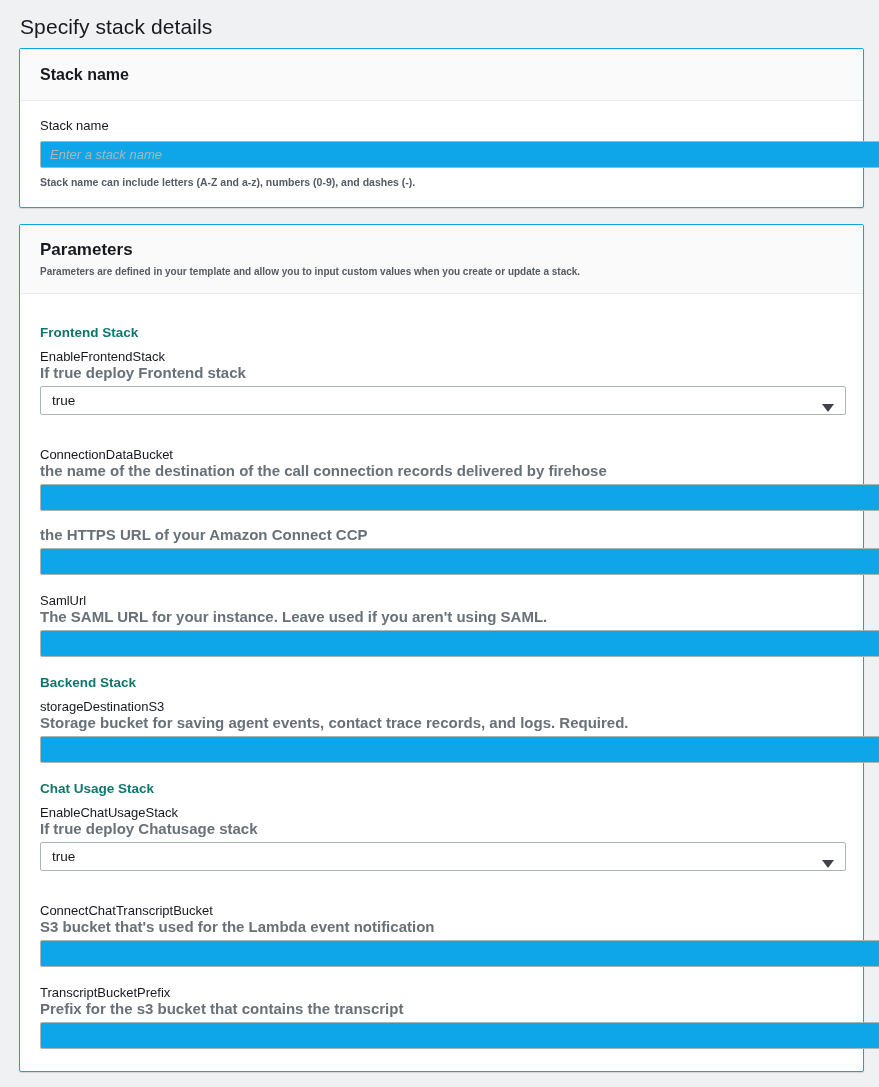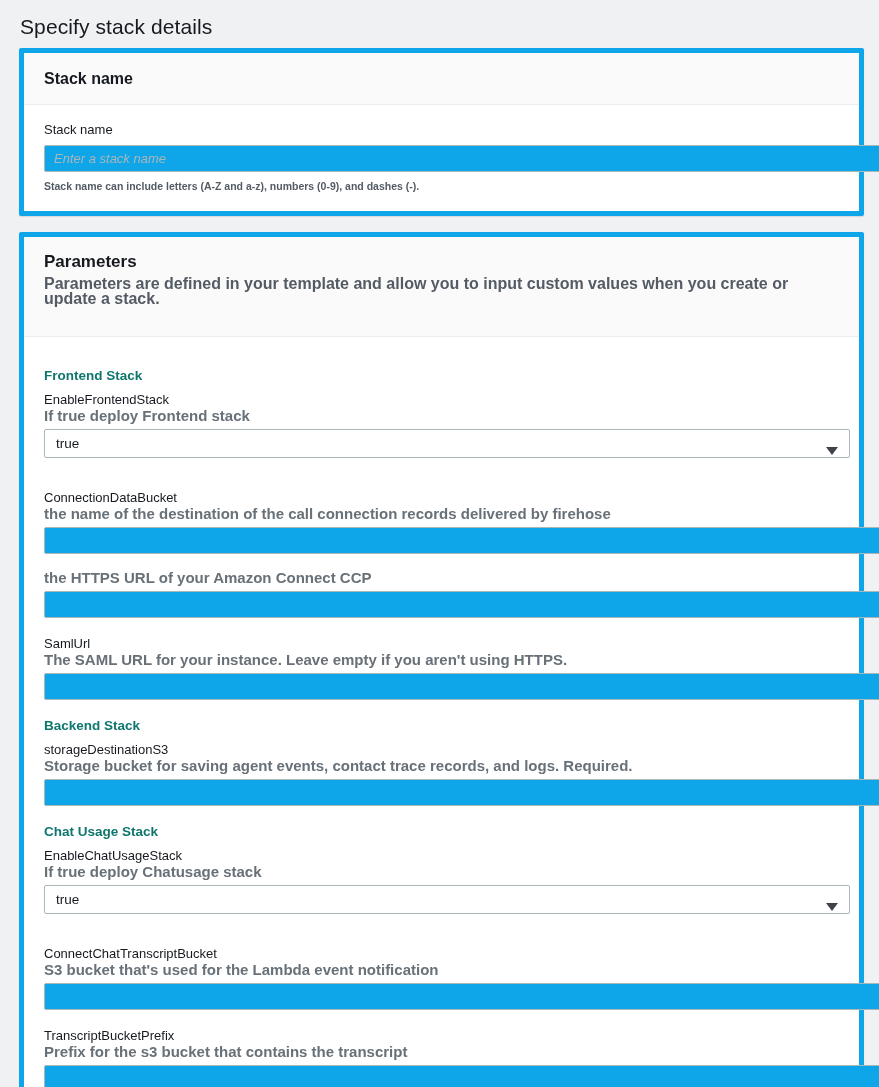--- a/index.html
+++ b/index.html
@@ -30,21 +30,21 @@
     color: #16191f;
     letter-spacing: 0.1px;
     padding: 10px 0 4px 1px;
     margin: 0;
     line-height: 34px;
   }
 
   
   .card {
     background: #ffffff;
-    border: 5px solid #0ea5e9;
+    border: 1px solid #0ea5e9;
     border-radius: 2px;
     box-shadow: 0 1px 1px rgba(0, 28, 36, 0.12);
     margin-bottom: 16px;
   }
   .card-header {
     background: #fafafa;
     border-bottom: 1px solid #eaeded;
     padding: 16px 20px 15px 20px;
   }
   .card-header.tall {
@@ -54,24 +54,24 @@
     font-size: 16px;
     font-weight: 700;
     color: #16191f;
     margin: 0;
     line-height: 20px;
   }
   .card-title.lg {
     font-size: 17px;
   }
   .card-subtitle {
-    font-size: 16px;
+    font-size: 10px;
     font-weight: 700;
     color: #545b64;
-    margin: 4px 0 16px 0;
+    margin: 4px 0 0 0;
     line-height: 15px;
   }
   .card-body {
     padding: 16px 20px 18px 20px;
   }
   .card-body.params {
     padding: 18px 20px 22px 20px;
   }
 
   
@@ -211,21 +211,21 @@
           <input class="text-input" type="text" placeholder="" style="">
         </div>
 
         <div class="param-block">
           <div class="param-desc">the HTTPS URL of your Amazon Connect CCP</div>
           <input class="text-input" type="text" placeholder="" style="">
         </div>
 
         <div class="param-block">
           <div class="param-name">SamlUrl</div>
-          <div class="param-desc">The SAML URL for your instance. Leave empty if you aren't using HTTPS.</div>
+          <div class="param-desc">The SAML URL for your instance. Leave used if you aren't using SAML.</div>
           <input class="text-input" type="text" placeholder="" style="">
         </div>
       </div>
 
       <div class="group-block">
         <div class="group-title">Backend Stack</div>
 
         <div class="param-block">
           <div class="param-name">storageDestinationS3</div>
           <div class="param-desc">Storage bucket for saving agent events, contact trace records, and logs. Required.</div>

